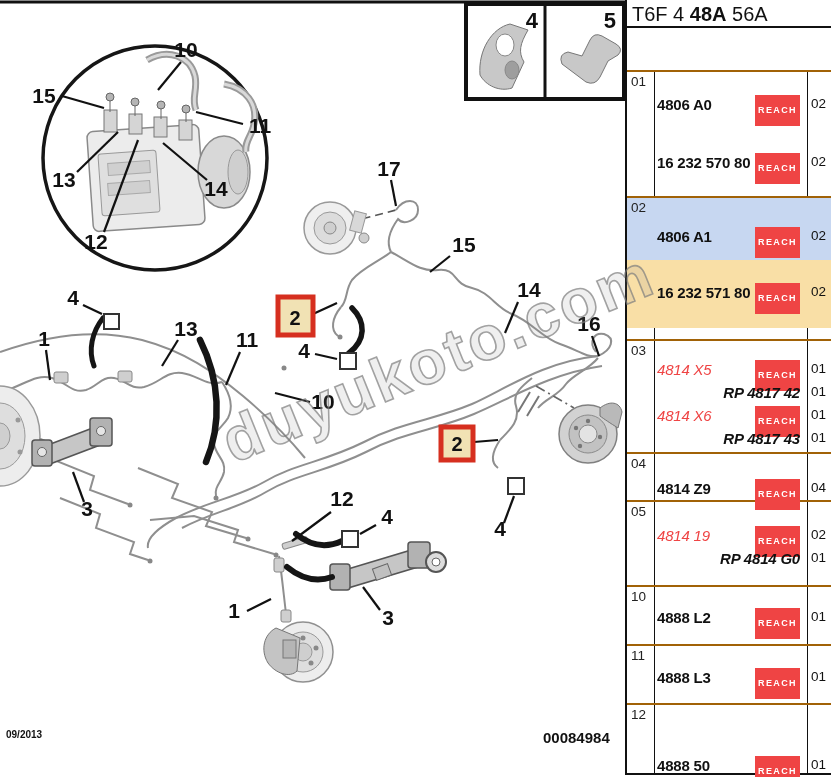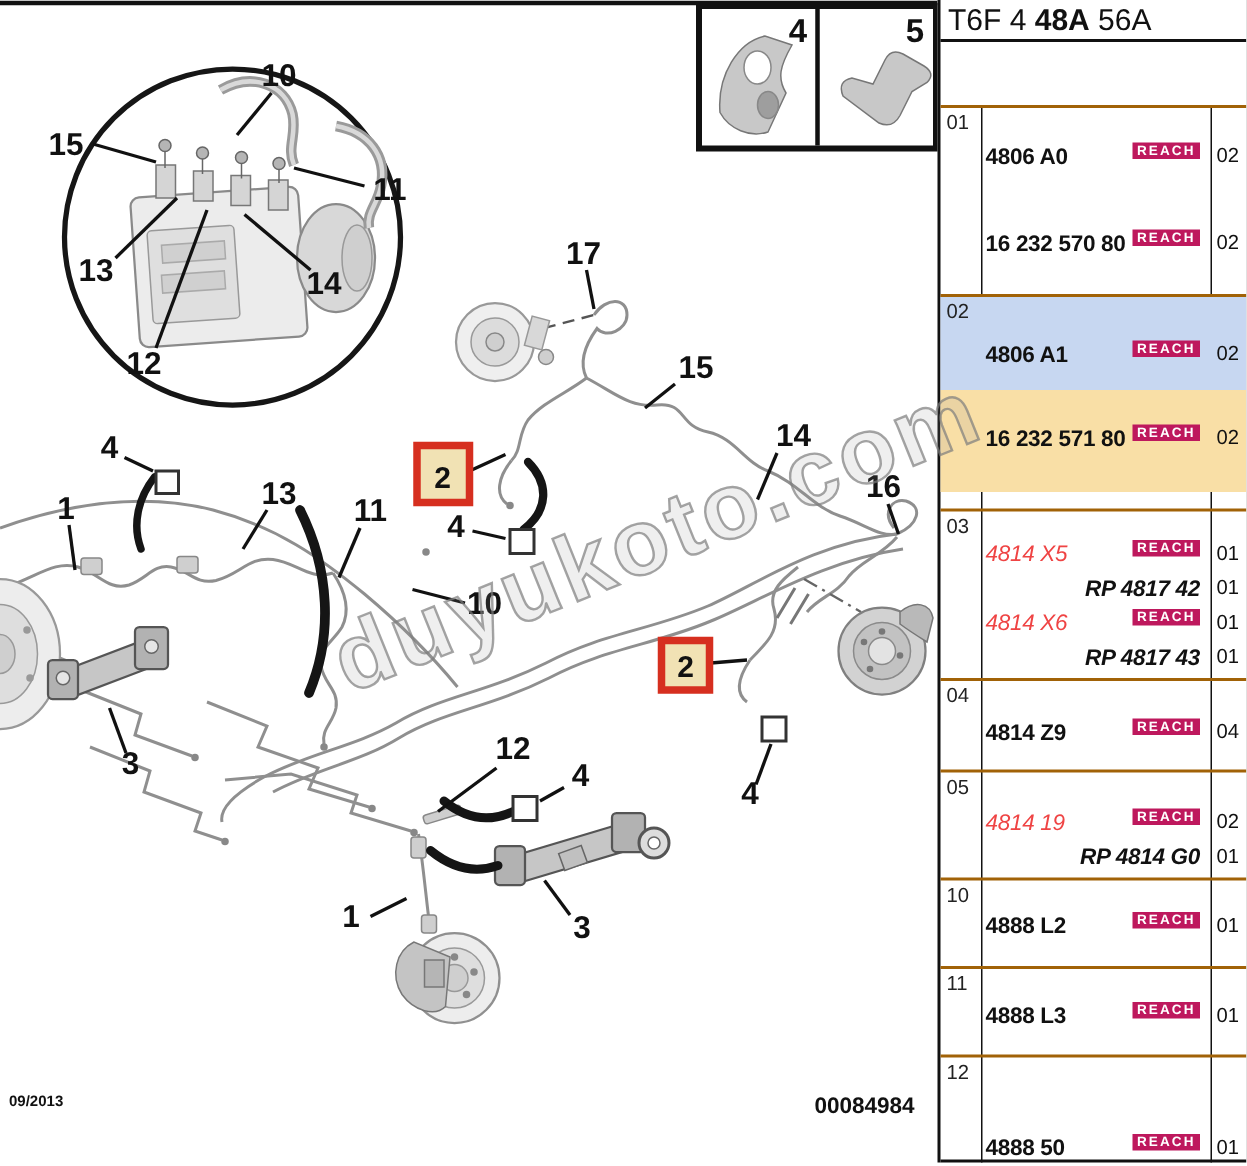--- a/index.html
+++ b/index.html
@@ -18,22 +18,22 @@
   .vline{position:absolute;width:0;border-left:1.5px solid #111;top:72px;height:703px;}
   .vline.v1{left:27px;} .vline.v2{left:180px;}
   .trow{position:absolute;left:0;width:100%;border-top:2px solid #a16207;box-sizing:border-box;}
   .trow.last{border-bottom:2px solid #111;}
   .idx{position:absolute;left:4px;top:2px;font-size:13.5px;color:#222;z-index:2;}
   .pline{position:absolute;left:0;width:100%;height:20px;z-index:2;}
   .ref{position:absolute;left:30px;font-size:15px;font-weight:bold;letter-spacing:-0.2px;white-space:pre;}
   .ref.it{font-weight:normal;font-style:italic;color:#ef4444;}
   .ref.rp{left:auto;right:31px;font-weight:bold;font-style:italic;}
   .ref.rt{left:auto;right:31px;}
-  .reach{position:absolute;right:31px;top:-1px;background:#be185d;color:#fff;
-         font-size:9px;font-weight:bold;letter-spacing:1.4px;padding:0 3px;line-height:11px;}
+  .reach{position:absolute;right:31px;top:-1px;background:#ef4444;color:#fff;
+         font-size:9px;font-weight:bold;letter-spacing:1.4px;padding:10px 3px;line-height:11px;}
   .qty{position:absolute;left:184px;top:0;font-size:13.5px;}
   .bgband{position:absolute;left:0;right:0;z-index:1;}
 
   
   .wm{position:absolute;left:225px;top:408px;font-size:62px;font-weight:bold;letter-spacing:3px;
       transform:rotate(-22deg);transform-origin:0 50%;white-space:nowrap;z-index:5;
       color:rgba(150,150,150,0.15);-webkit-text-stroke:1.6px rgba(125,125,125,0.7);
       pointer-events:none;}
 
   
@@ -338,21 +338,21 @@
 
     <div class="trow" style="top:452px;height:61px;">
       <span class="idx">04</span>
       <div class="pline" style="top:26px;">
         <span class="ref">4814 Z9</span>
         <span class="reach">REACH</span>
         <span class="qty">04</span>
       </div>
     </div>
 
-    <div class="trow" style="top:513px;height:72px;">
+    <div class="trow" style="top:500px;height:72px;">
       <span class="idx">05</span>
       <div class="pline" style="top:25px;">
         <span class="ref it">4814 19</span>
         <span class="reach">REACH</span>
         <span class="qty">02</span>
       </div>
       <div class="pline" style="top:48px;">
         <span class="ref rp">RP 4814 G0</span>
         <span class="qty">01</span>
       </div>

